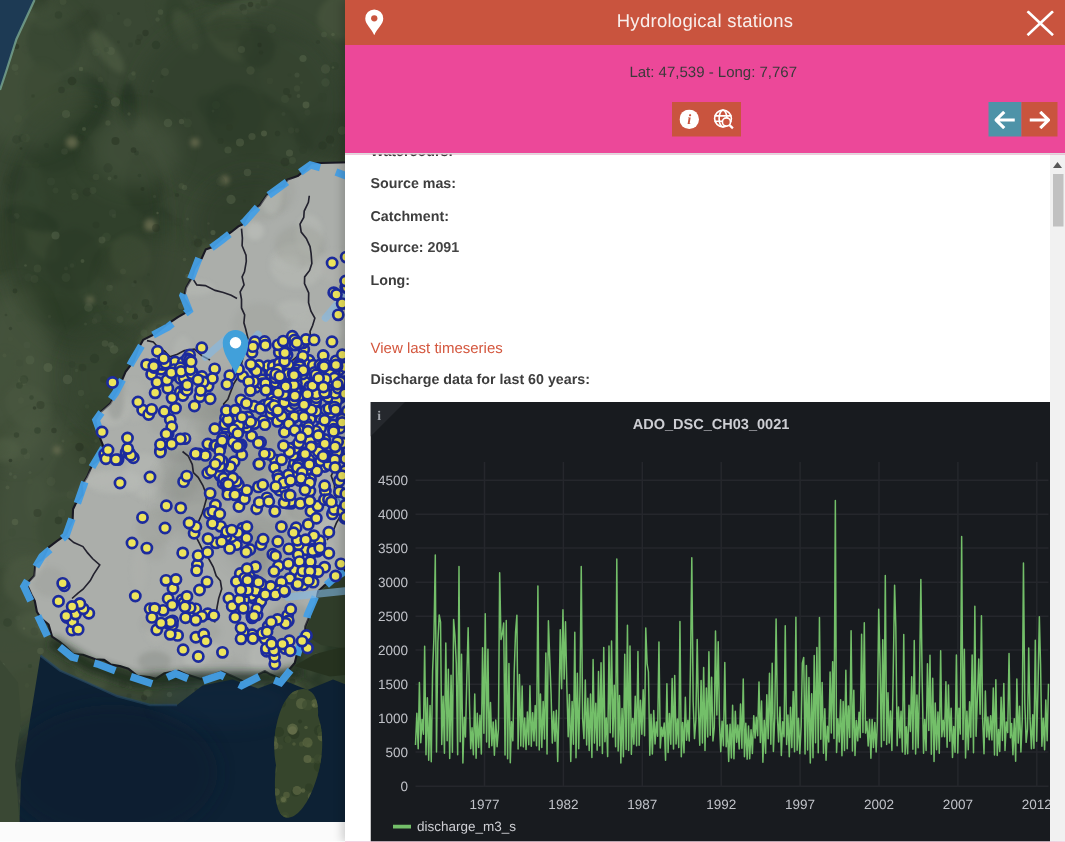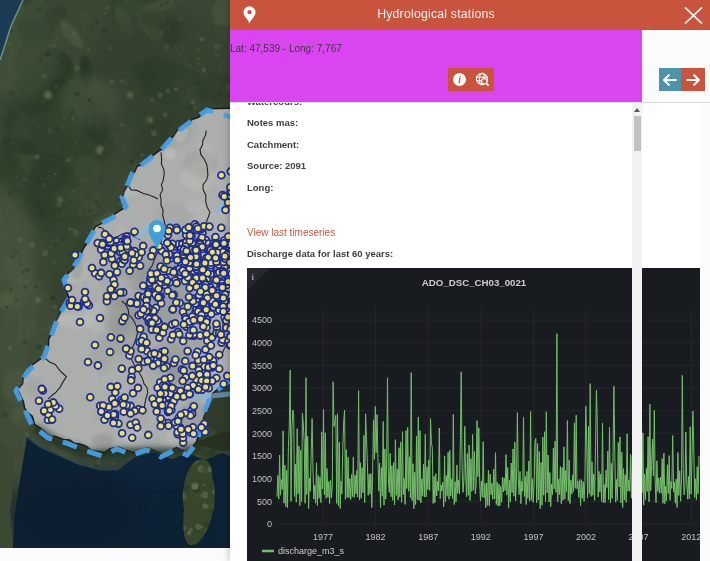--- a/index.html
+++ b/index.html
@@ -1,18 +1,18 @@
 <!DOCTYPE html>
 <html><head><meta charset="utf-8"><style>
 *{margin:0;padding:0;box-sizing:border-box}
 body{width:710px;height:561px;overflow:hidden;position:relative;background:#fbfbfb;font-family:"Liberation Sans",sans-serif}
-.panel{position:absolute;left:230px;top:0;width:412px;height:561px;background:#d946ef;box-shadow:-2px 0 6px rgba(0,0,0,0.18)}
+.panel{position:absolute;left:230px;top:0;width:480px;height:561px;background:#ec4899;box-shadow:-2px 0 6px rgba(0,0,0,0.18)}
 .hdr{position:absolute;left:0;top:0;width:480px;height:30px;background:#c9543e}
 .title{position:absolute;left:0;right:0;top:7px;text-align:center;font-size:12.3px;color:#f9efec;letter-spacing:0.2px}
-.lat{position:absolute;left:0;right:0;top:43px;font-size:10px;color:#3a3a3a}
+.lat{position:absolute;left:11px;right:0;top:43px;text-align:center;font-size:10px;color:#3a3a3a}
 .btns{position:absolute;left:218px;top:68px;width:46px;height:23px;background:#c9543e;display:flex;align-items:center;justify-content:space-around}
 .nav{position:absolute;top:68px;height:23px;display:flex;align-items:center;justify-content:center}
 .divider{position:absolute;top:102px;left:0;width:480px;border-top:1px solid #dcdcdc}
 .content{position:absolute;left:0;top:103px;width:470px;height:458px;overflow:hidden;background:#fff}
 .lbl{position:absolute;left:17px;font-size:9.5px;font-weight:bold;color:#3d3d3d;white-space:nowrap}
 .link{position:absolute;left:17px;font-size:10px;color:#d4573e}
 .scroll{position:absolute;right:0;top:103px;width:10px;height:458px;background:#f1f1f1}
 .thumb{position:absolute;left:1.5px;top:13px;width:7px;height:35px;background:#c1c1c1}
 </style></head>
 <body>
@@ -1904,21 +1904,21 @@
       </svg>
     </div>
   <div class="nav" style="left:451px;width:24px;background:#c9543e">
       <svg width="14" height="12" viewBox="0 0 14 12">
         <path d="M7.5,0.6 L13,6 L7.5,11.4 M12.7,6 L0.5,6" stroke="#fff" stroke-width="2.1" fill="none"></path>
       </svg>
     </div>
   <div class="divider"></div>
   <div class="content">
     <div class="lbl" style="top:-7px">Watercours:</div>
-    <div class="lbl" style="top:14px">Notes mas:</div>
+    <div class="lbl" style="top:14px">Source mas:</div>
     <div class="lbl" style="top:35.5px">Catchment:</div>
     <div class="lbl" style="top:57px">Source: <span style="font-weight:bold;color:#444">2091</span></div>
     <div class="lbl" style="top:78.5px">Long:</div>
     <div class="link" style="top:124px">View last timeseries</div>
     <div class="lbl" style="top:145px">Discharge data for last 60 years:</div>
     <div style="position:absolute;left:17px;top:164.5px;width:454px;height:294px">
         <svg width="454" height="294" style="display:block">
           <rect x="0" y="0" width="454" height="294" fill="#181b1f"></rect>
           <path d="M0,0 L23,0 L0,23 Z" fill="#25282d"></path>
           <text x="4.5" y="12" font-size="9" font-weight="bold" fill="#9fa2a8" font-family="Liberation Serif,serif">i</text>

